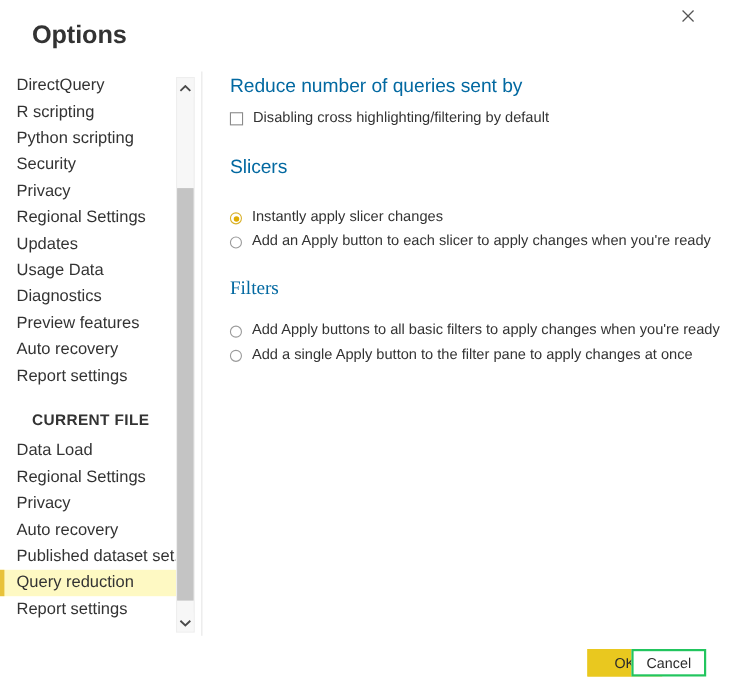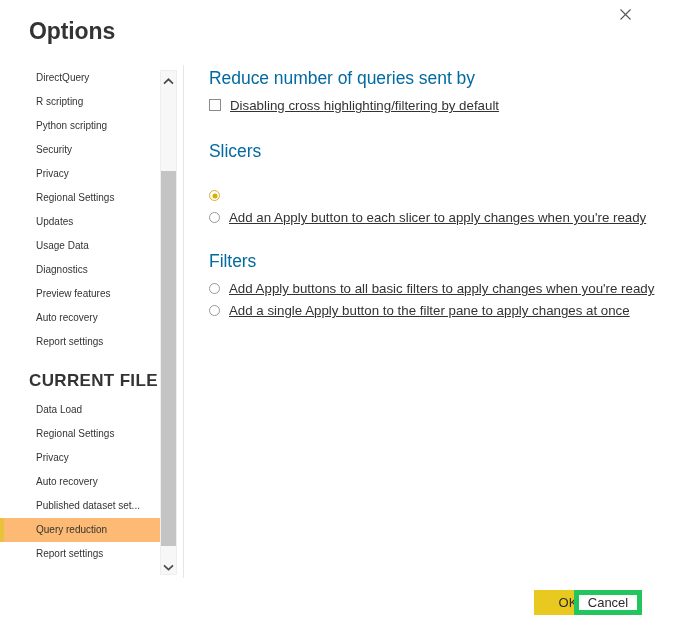--- a/index.html
+++ b/index.html
@@ -67,44 +67,44 @@
   .nav-list {
     position: absolute;
     left: 0;
     top: 0;
     width: 166px;
   }
   .nav-item {
     position: relative;
     height: 24px;
     line-height: 24px;
-    padding-left: 36px;
-    font-size: 10px;
+    padding-left: 15px;
+    font-size: 15px;
     color: #333333;
     white-space: nowrap;
     cursor: pointer;
     box-sizing: border-box;
   }
   .nav-item.selected {
-    background: #fdba74;
+    background: #fef9c3;
   }
   .nav-item.selected::before {
     content: "";
     position: absolute;
     left: 0;
     top: 0;
     bottom: 0;
     width: 4px;
     background: #e8c23a;
   }
   .nav-group-header {
     height: 24px;
     line-height: 24px;
     padding-left: 29px;
-    font-size: 17px;
+    font-size: 14px;
     font-weight: 700;
     color: #333333;
     letter-spacing: 0.35px;
     margin-top: 15px;
     margin-bottom: 5px;
   }
 
   
   .nav-scrollbar {
     position: absolute;
@@ -159,28 +159,27 @@
   .section-heading {
     font-size: 17.5px;
     font-weight: 400;
     color: #0369a1;
     line-height: 24px;
     margin: 0 0 4px 0;
     letter-spacing: -0.05px;
   }
   .heading-reduce { margin-bottom: 5px; }
   .heading-slicers { margin-top: 22px; margin-bottom: 22px; }
-  .heading-filters { margin-top: 20px; margin-bottom: 5px; }
+  .heading-filters { margin-top: 20px; margin-bottom: 15px; font-family: Liberation Serif, serif; }
 
   .opt-row {
     display: flex;
-    align-items: flex-start;
+    align-items: center;
     height: 22px;
     cursor: pointer;
-    text-decoration: underline;
   }
 
   
   .checkbox {
     width: 12px;
     height: 12px;
     border: 1px solid #8a8a8a;
     background: #ffffff;
     box-sizing: border-box;
     margin-top: 4px;
@@ -249,21 +248,21 @@
     right: 71px;
     width: 68px;
     background: #e9c81f;
     border: 1px solid #e9c81f;
     color: #2b2b2b;
   }
   .btn-cancel {
     right: 0px;
     width: 68px;
     background: #ffffff;
-    border: 5px solid #22c55e;
+    border: 2px solid #22c55e;
     color: #2b2b2b;
     margin-right: 31px;
   }
 </style>
 </head>
 <body>
 
 <div class="dialog">
 
   <button class="close-btn">
@@ -329,20 +328,21 @@
     <div class="opt-row">
       <span class="checkbox"></span>
       <span class="opt-label">Disabling cross highlighting/filtering by default</span>
     </div>
 
     <div class="section-heading heading-slicers">Slicers</div>
 
     <div id="slicers-options">
         <div class="opt-row">
           <span class="radio checked"></span>
+          <span class="opt-label">Instantly apply slicer changes</span>
         </div>
         <div class="opt-row">
           <span class="radio"></span>
           <span class="opt-label">Add an Apply button to each slicer to apply changes when you're ready</span>
         </div>
       </div>
 
     <div class="section-heading heading-filters">Filters</div>
 
     <div id="filters-options">

